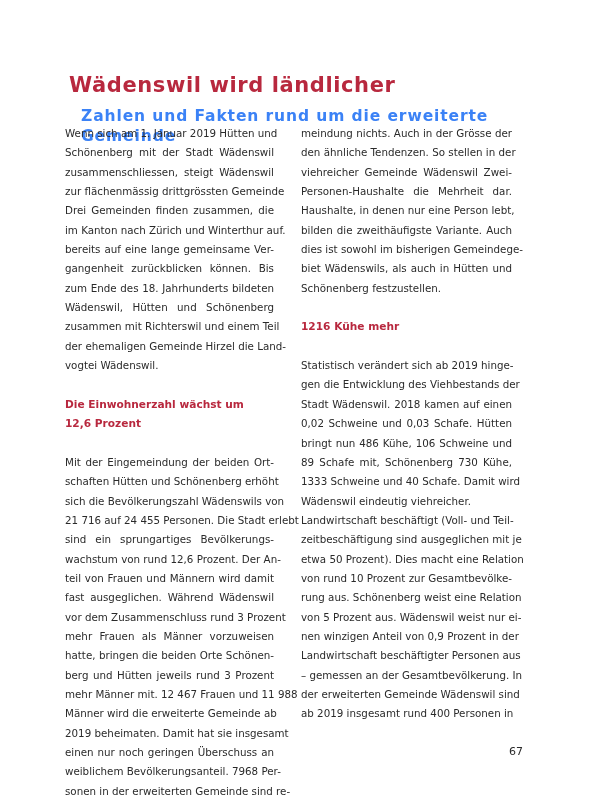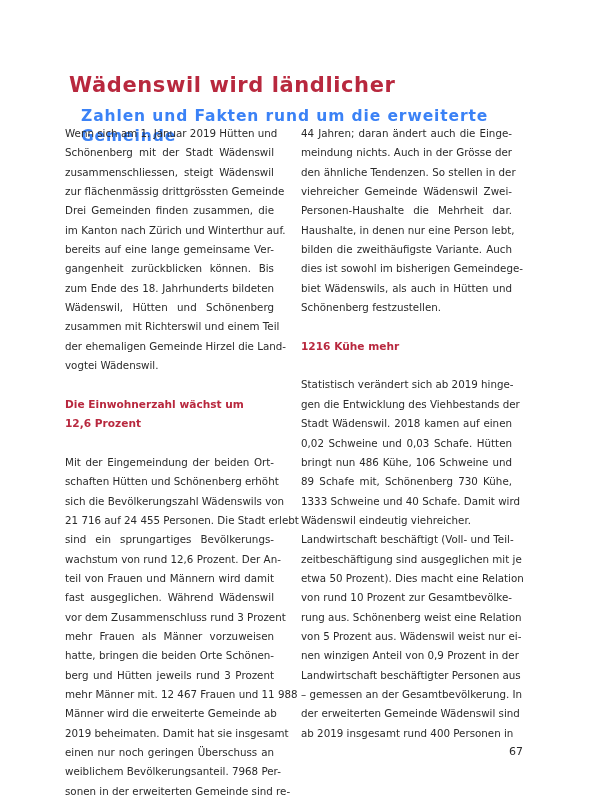--- a/index.html
+++ b/index.html
@@ -63,21 +63,20 @@
     <span class="line">einen nur noch geringen Überschuss an</span>
     <span class="line">weiblichem Bevölkerungsanteil. 7968 Per-</span>
     <span class="line">sonen in der erweiterten Gemeinde sind re-</span>
 
   </div>
 
 </div>
 
 <div class="col col-right">
   <div>
-    <span class="line">44 Jahren; daran ändert auch die Einge-</span>
     <span class="line">meindung nichts. Auch in der Grösse der</span>
     <span class="line">den ähnliche Tendenzen. So stellen in der</span>
     <span class="line">viehreicher Gemeinde Wädenswil Zwei-</span>
     <span class="line">Personen-Haushalte die Mehrheit dar.</span>
     <span class="line">Haushalte, in denen nur eine Person lebt,</span>
     <span class="line">bilden die zweithäufigste Variante. Auch</span>
     <span class="line">dies ist sowohl im bisherigen Gemeindege-</span>
     <span class="line">biet Wädenswils, als auch in Hütten und</span>
     <span class="line last">Schönenberg festzustellen.</span>
   </div>

